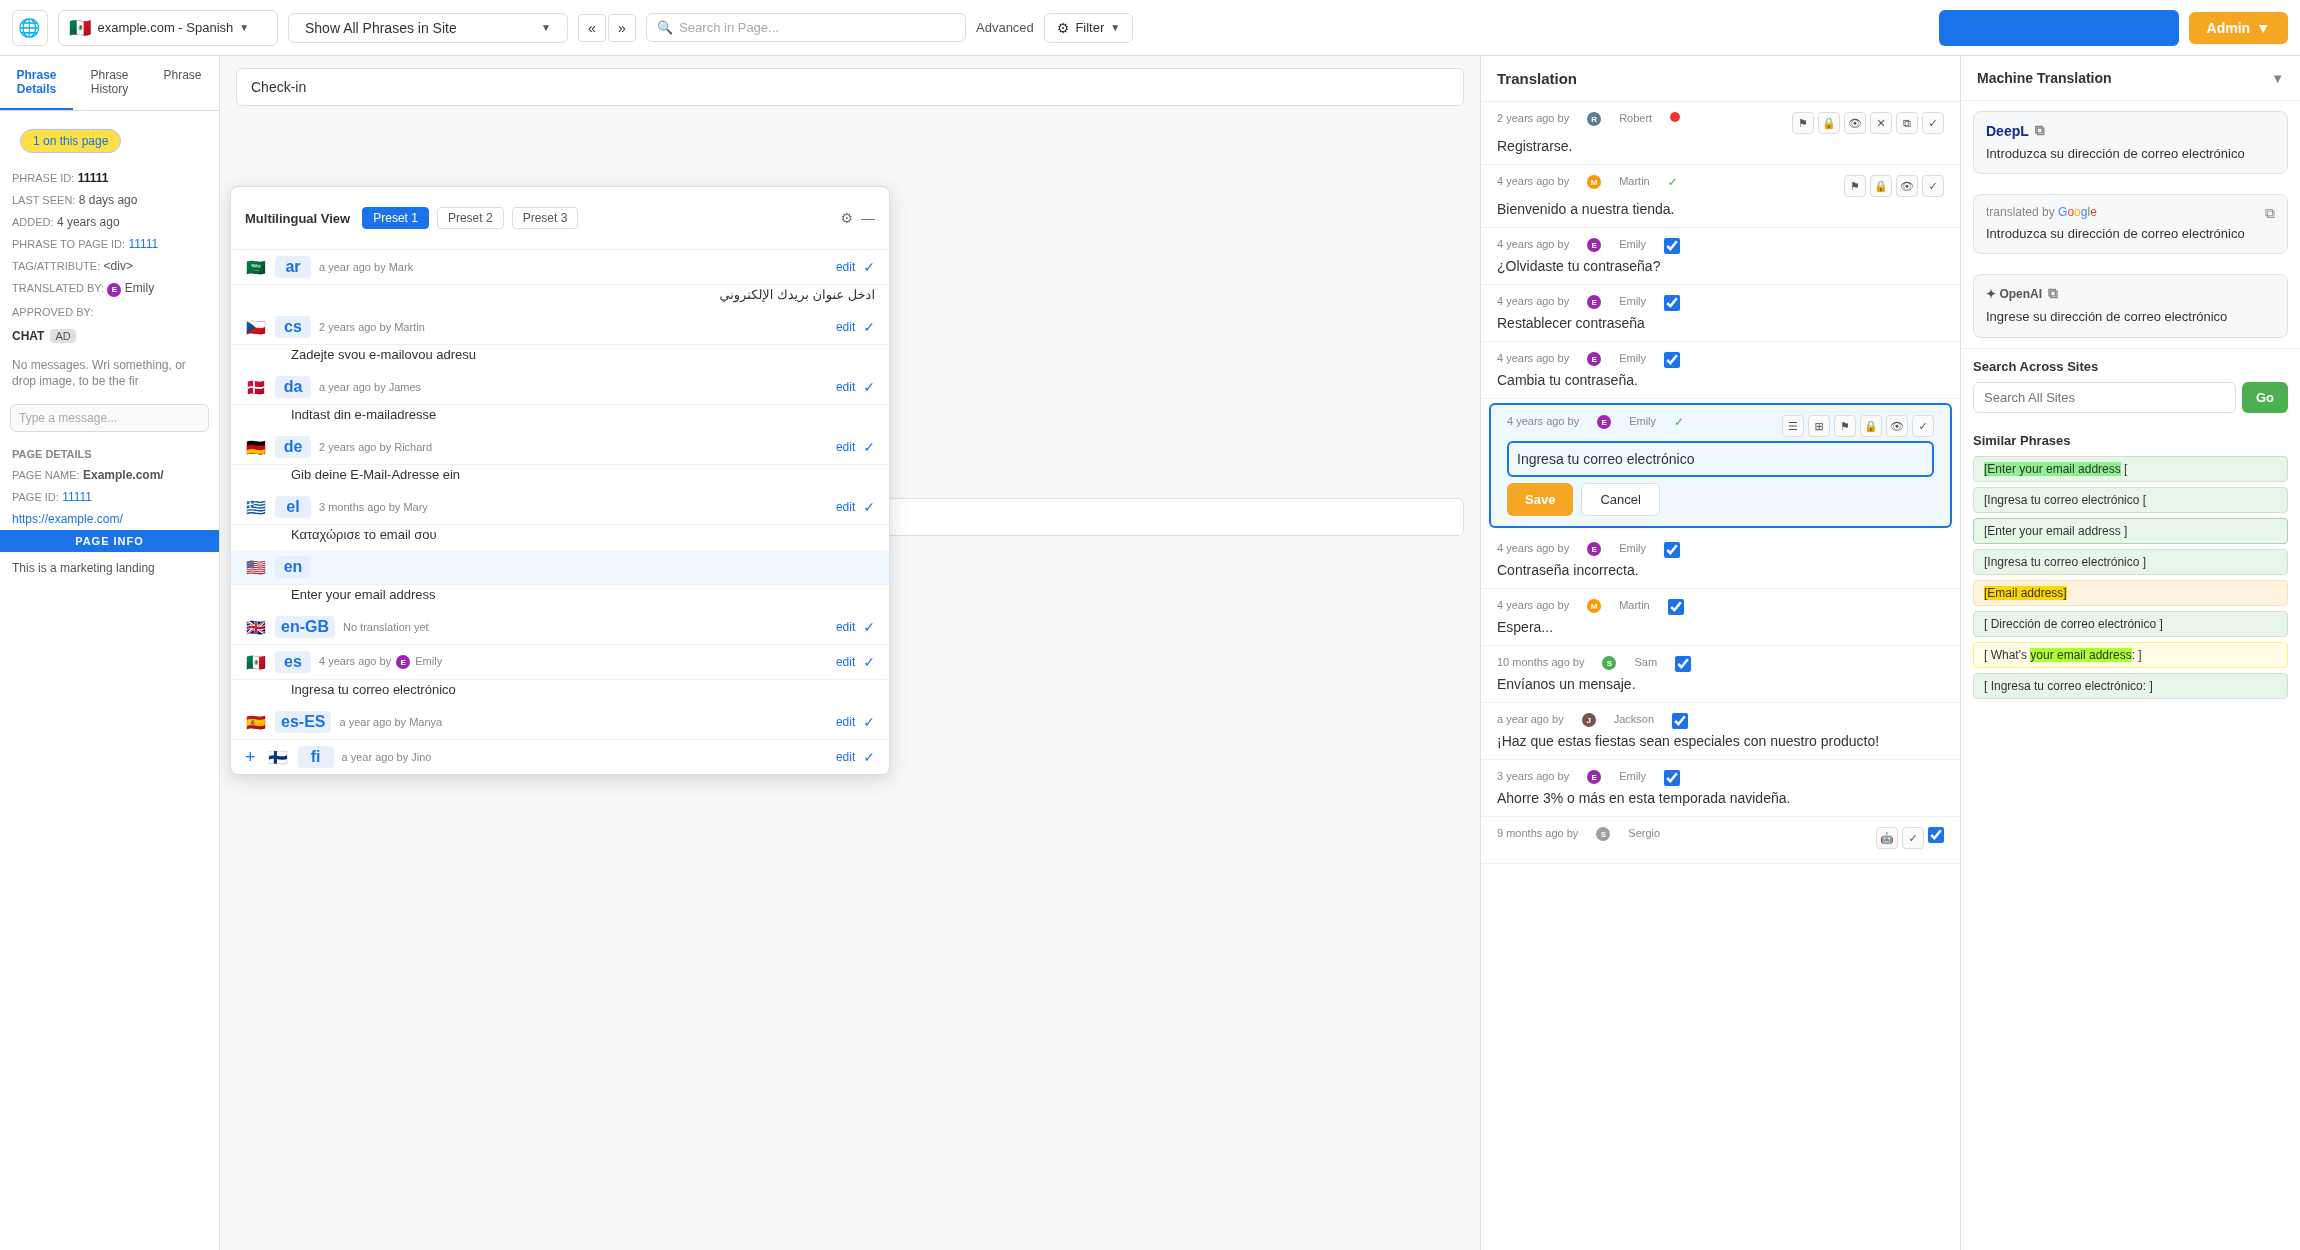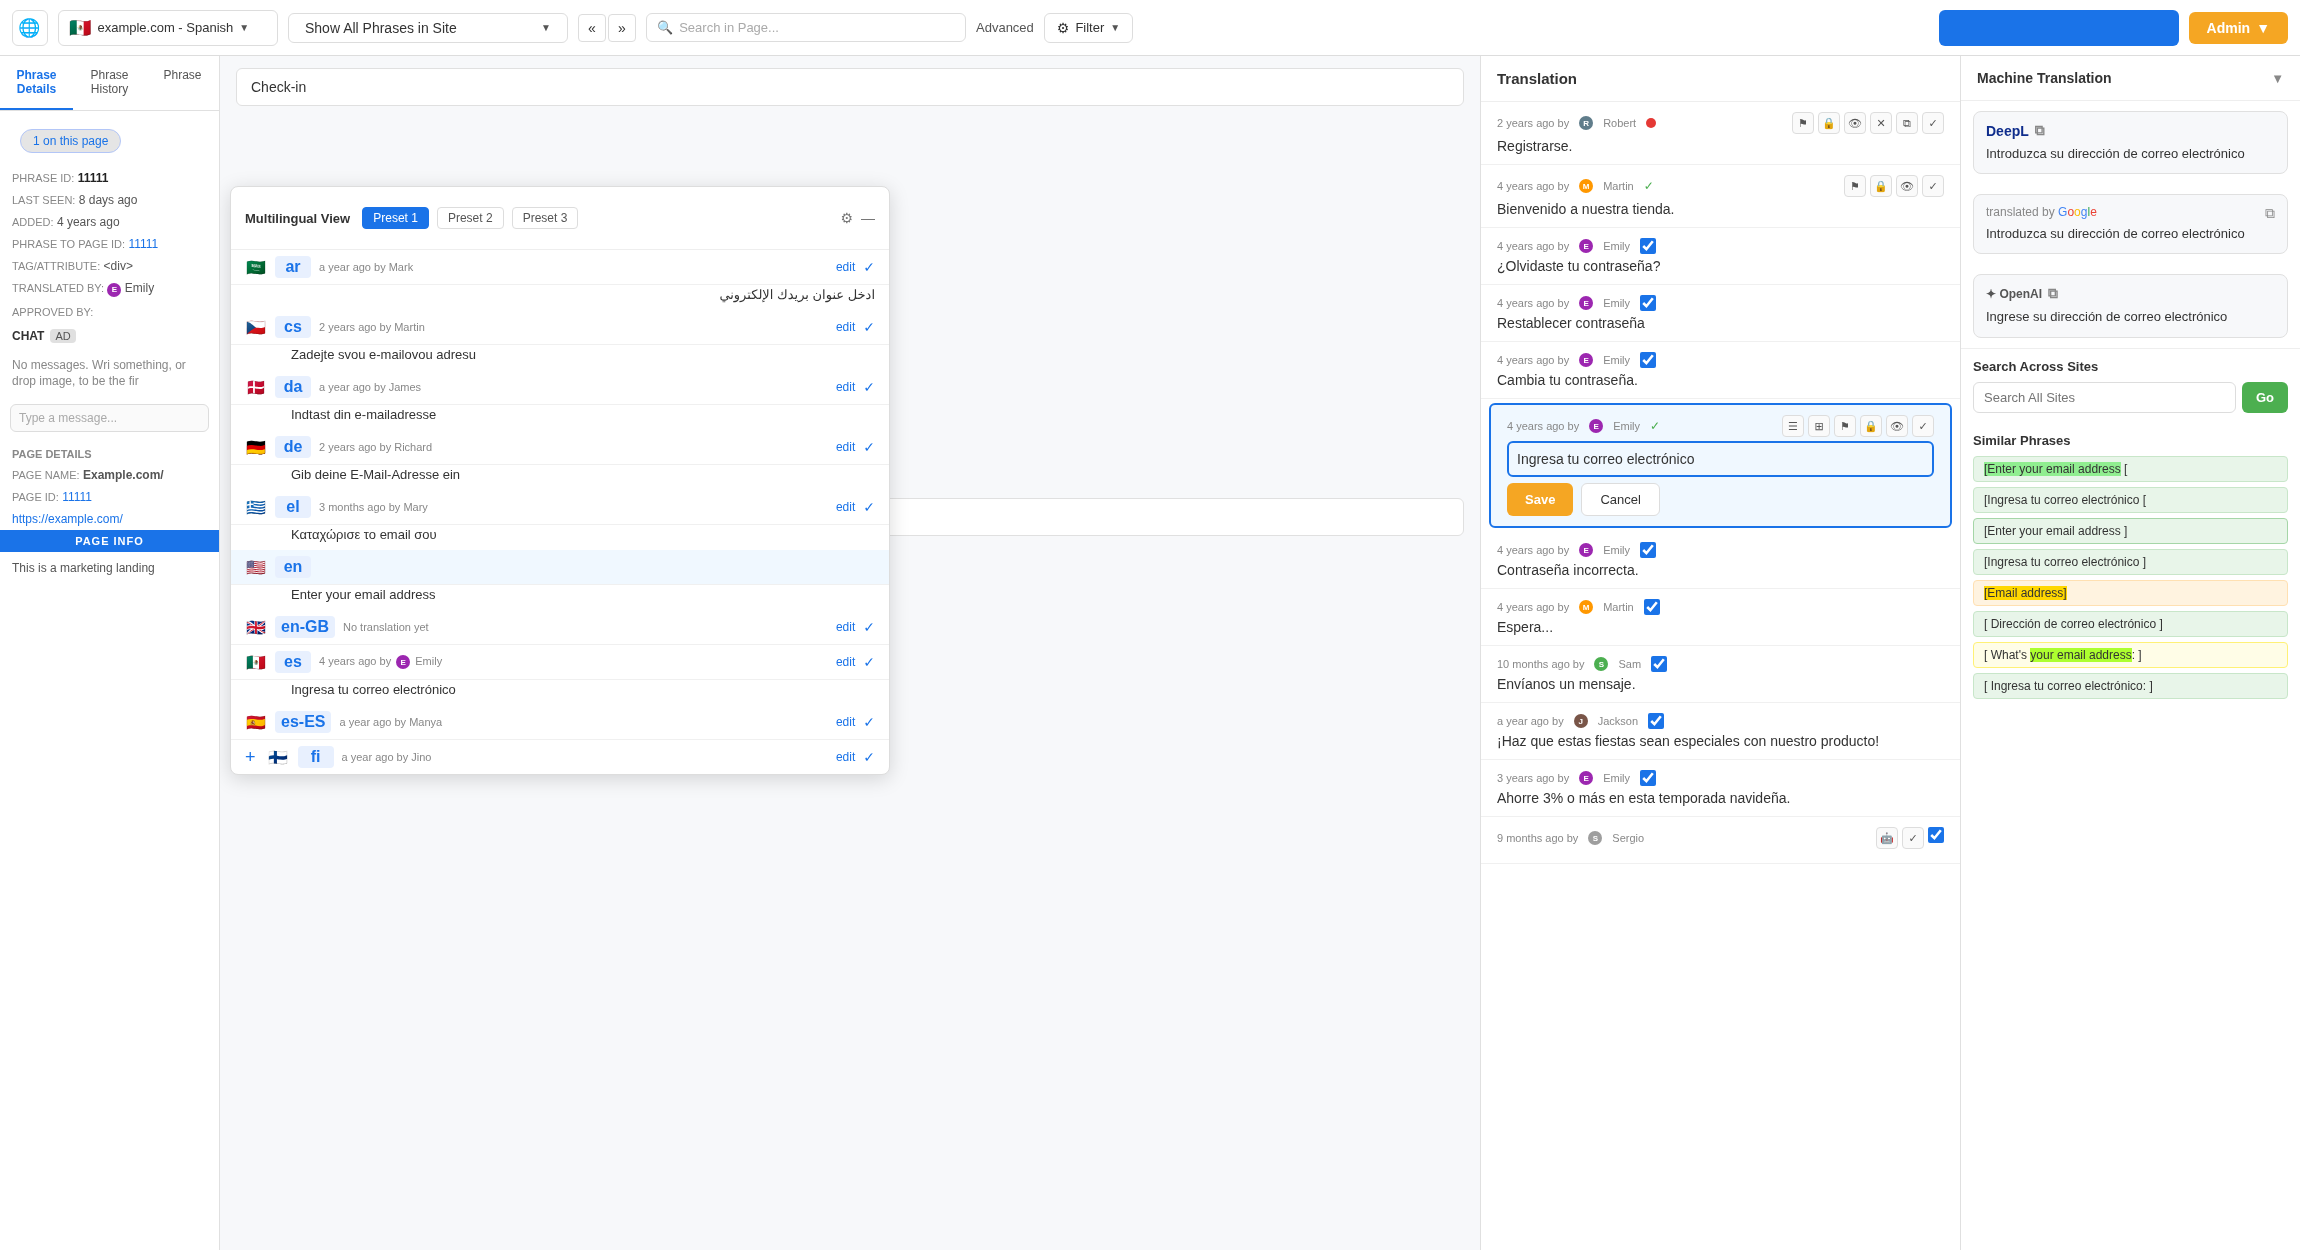--- a/index.html
+++ b/index.html
@@ -20,21 +20,21 @@
     .topbar-admin { background: #f5a623; color: #fff; border: none; border-radius: 6px; padding: 8px 18px; font-size: 14px; font-weight: 600; cursor: pointer; display: flex; align-items: center; gap: 6px; }
 
     
     .main { display: flex; height: calc(1250px - 56px); }
 
     
     .left-panel { width: 220px; background: #fff; border-right: 1px solid #e0e0e0; display: flex; flex-direction: column; overflow-y: auto; }
     .phrase-tabs { display: flex; border-bottom: 1px solid #e0e0e0; }
     .phrase-tab { flex: 1; text-align: center; padding: 12px 6px; font-size: 12px; cursor: pointer; color: #555; }
     .phrase-tab.active { color: #1a73e8; border-bottom: 2px solid #1a73e8; font-weight: 600; }
-    .on-this-page { background: #e5e5e5; border: 1px solid #b3c6f7; border-radius: 16px; font-size: 12px; color: #1a73e8; padding: 4px 12px; margin: 10px 10px 6px; display: inline-block; cursor: pointer; }
+    .on-this-page { background: #fde047; border: 1px solid #b3c6f7; border-radius: 16px; font-size: 12px; color: #1a73e8; padding: 4px 12px; margin: 10px 10px 6px; display: inline-block; cursor: pointer; }
     .detail-row { padding: 4px 12px; font-size: 12px; color: #555; }
     .detail-row .label { color: #888; font-weight: 500; text-transform: uppercase; font-size: 11px; }
     .detail-row .value { color: #222; font-weight: 600; }
     .detail-row a { color: #1a73e8; text-decoration: none; }
     .chat-row { display: flex; align-items: center; gap: 6px; padding: 6px 12px; }
     .chat-label { font-weight: 600; font-size: 12px; }
     .ad-badge { background: #e0e0e0; border-radius: 4px; font-size: 11px; padding: 1px 5px; color: #555; }
     .no-messages { padding: 8px 12px; font-size: 12px; color: #888; line-height: 1.4; }
     .message-input { margin: 6px 10px; border: 1px solid #ddd; border-radius: 6px; padding: 6px 8px; font-size: 12px; color: #aaa; background: #fafafa; }
     .page-details-title { font-size: 11px; font-weight: 700; color: #888; padding: 10px 12px 4px; text-transform: uppercase; }
@@ -65,21 +65,21 @@
     .lang-translation { font-size: 13px; color: #333; padding: 2px 14px 8px 60px; direction: auto; }
     .rtl-text { direction: rtl; }
     .en-row-highlight { background: #f0f8ff; }
     .add-lang { color: #1a73e8; font-size: 18px; cursor: pointer; margin-right: 4px; }
 
     
     .translation-panel { width: 480px; background: #fff; border-left: 1px solid #e0e0e0; display: flex; flex-direction: column; overflow-y: auto; }
     .translation-header { display: flex; align-items: center; padding: 14px 16px; border-bottom: 1px solid #eee; }
     .translation-title { font-size: 15px; font-weight: 600; color: #333; }
     .trans-row { border-bottom: 1px solid #f0f0f0; padding: 10px 16px; }
-    .trans-meta { font-size: 11px; color: #888; display: flex; align-items: center; gap: 10px; margin-bottom: 4px; }
+    .trans-meta { font-size: 11px; color: #888; display: flex; gap: 18px; margin-bottom: 4px; }
     .trans-text { font-size: 14px; color: #333; }
     .trans-actions { display: flex; gap: 4px; margin-left: auto; }
     .trans-icon-btn { width: 22px; height: 22px; border: 1px solid #ddd; border-radius: 4px; display: flex; align-items: center; justify-content: center; cursor: pointer; font-size: 11px; color: #555; background: #fafafa; }
     .trans-checkbox { width: 16px; height: 16px; accent-color: #1a73e8; }
     .trans-save-btn { background: #f5a623; color: #fff; border: none; border-radius: 6px; padding: 8px 18px; font-size: 13px; font-weight: 600; cursor: pointer; }
     .trans-cancel-btn { background: #fff; color: #333; border: 1px solid #ddd; border-radius: 6px; padding: 8px 18px; font-size: 13px; cursor: pointer; }
     .trans-input-row { display: flex; gap: 8px; margin-top: 6px; }
     .trans-editing { border: 2px solid #1a73e8; border-radius: 6px; padding: 8px; font-size: 14px; color: #333; }
     .user-avatar { width: 14px; height: 14px; border-radius: 50%; display: inline-flex; align-items: center; justify-content: center; font-size: 8px; font-weight: 700; color: #fff; }
     .avatar-emily { background: #9c27b0; }

